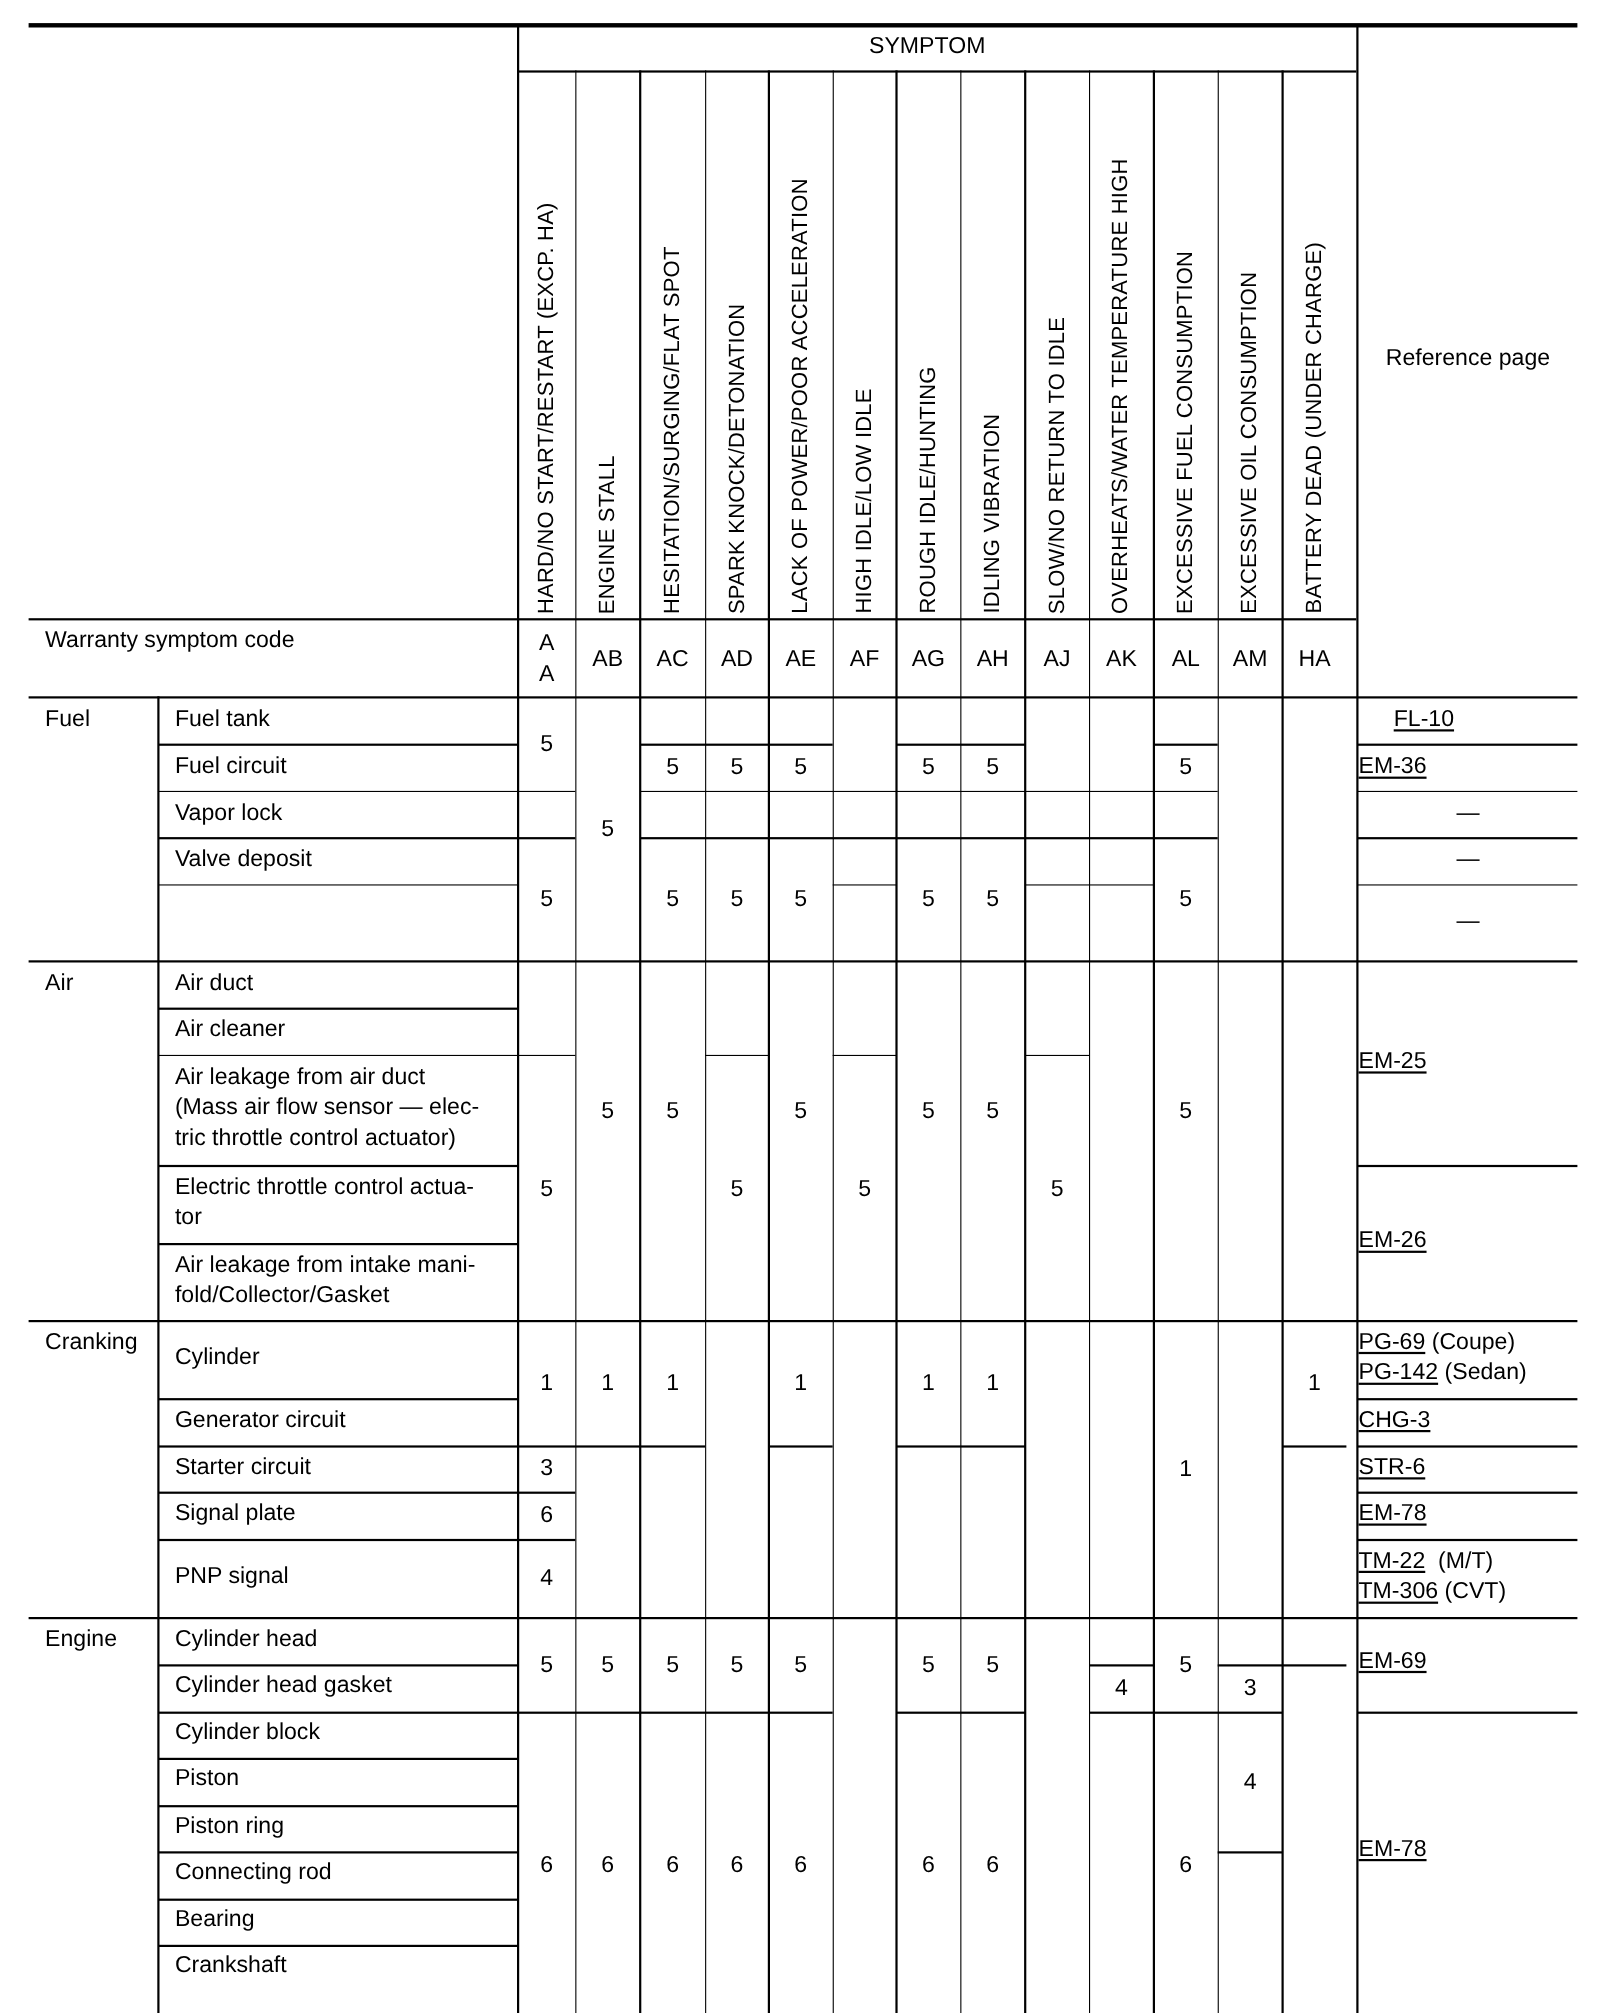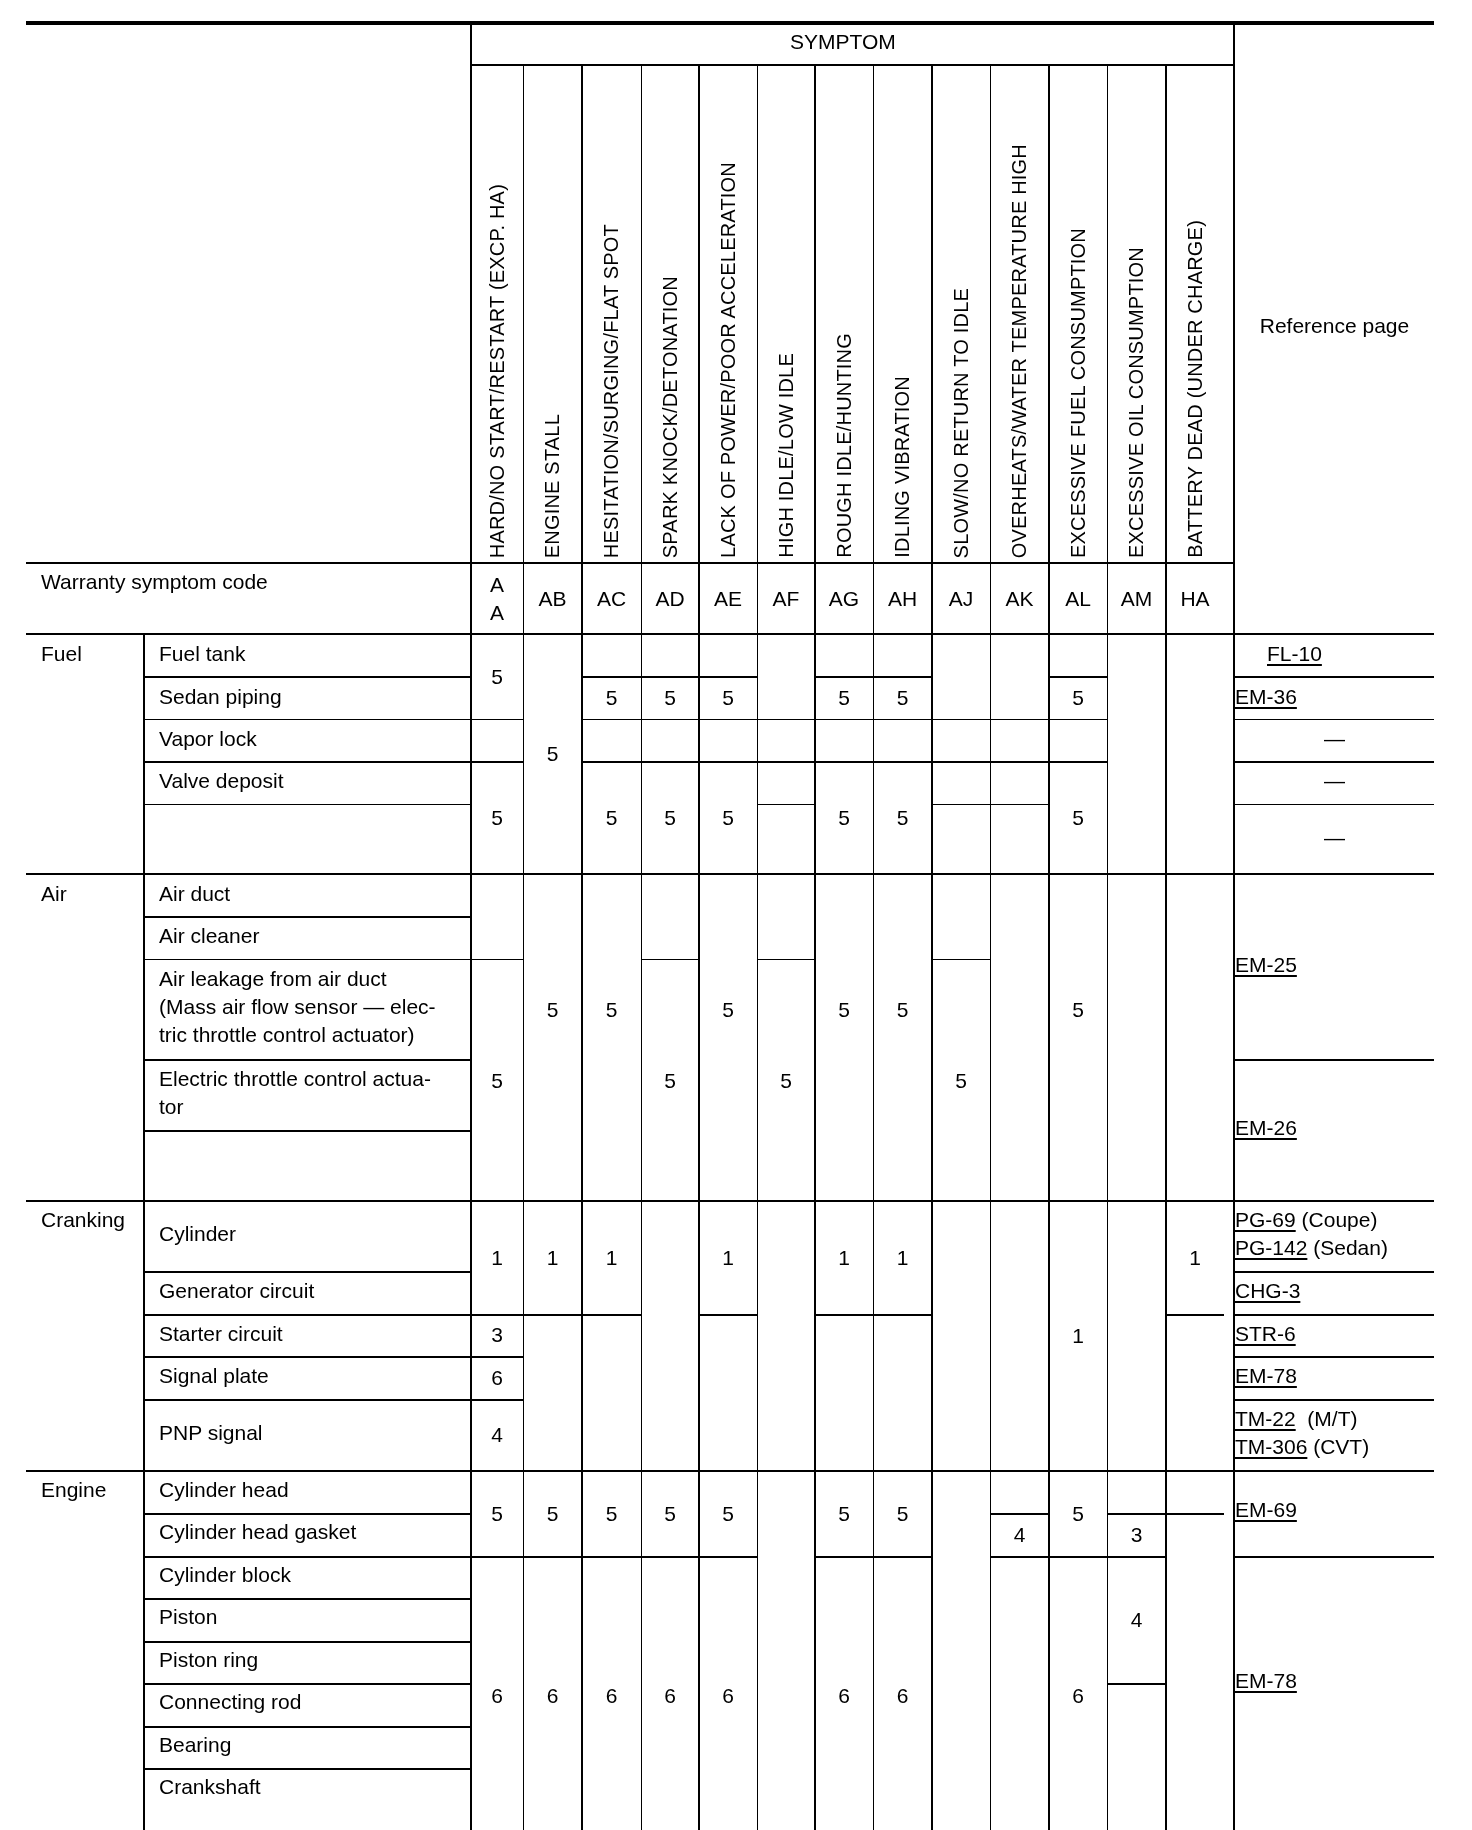--- a/index.html
+++ b/index.html
@@ -79,31 +79,33 @@
   <div class="code" style="left:1049px;top:548px;width:58px;height:70px;">AL</div>
   <div class="code" style="left:1107px;top:548px;width:59px;height:70px;">AM</div>
   <div class="code" style="left:1166px;top:548px;width:58px;height:70px;">HA</div>
 
   <div class="txt" style="left:41px;top:624px;">Fuel</div>
   <div class="txt" style="left:41px;top:864px;">Air</div>
   <div class="txt" style="left:41px;top:1190px;">Cranking</div>
   <div class="txt" style="left:41px;top:1460px;">Engine</div>
 
   <div class="txt" style="left:159px;top:624px;">Fuel tank</div>
-  <div class="txt" style="left:159px;top:667px;">Sedan piping</div>
+  <div class="txt" style="left:159px;top:667px;">Fuel circuit</div>
   <div class="txt" style="left:159px;top:709px;">Vapor lock</div>
   <div class="txt" style="left:159px;top:751px;">Valve deposit</div>
 
   <div class="txt" style="left:159px;top:864px;">Air duct</div>
   <div class="txt" style="left:159px;top:906px;">Air cleaner</div>
   <div class="txt" style="left:159px;top:1049px;white-space:pre;">Electric throttle control actua-
 tor</div>
   <div class="txt" style="left:159px;top:949px;white-space:pre;">Air leakage from air duct
 (Mass air flow sensor — elec-
 tric throttle control actuator)</div>
+  <div class="txt" style="left:159px;top:1120px;white-space:pre;">Air leakage from intake mani-
+fold/Collector/Gasket</div>
 
   <div class="txt" style="left:159px;top:1204px;">Cylinder</div>
   <div class="txt" style="left:159px;top:1261px;">Generator circuit</div>
   <div class="txt" style="left:159px;top:1304px;">Starter circuit</div>
   <div class="txt" style="left:159px;top:1346px;">Signal plate</div>
   <div class="txt" style="left:159px;top:1403px;">PNP signal</div>
 
   <div class="txt" style="left:159px;top:1460px;">Cylinder head</div>
   <div class="txt" style="left:159px;top:1502px;">Cylinder head gasket</div>
   <div class="txt" style="left:159px;top:1545px;">Cylinder block</div>

